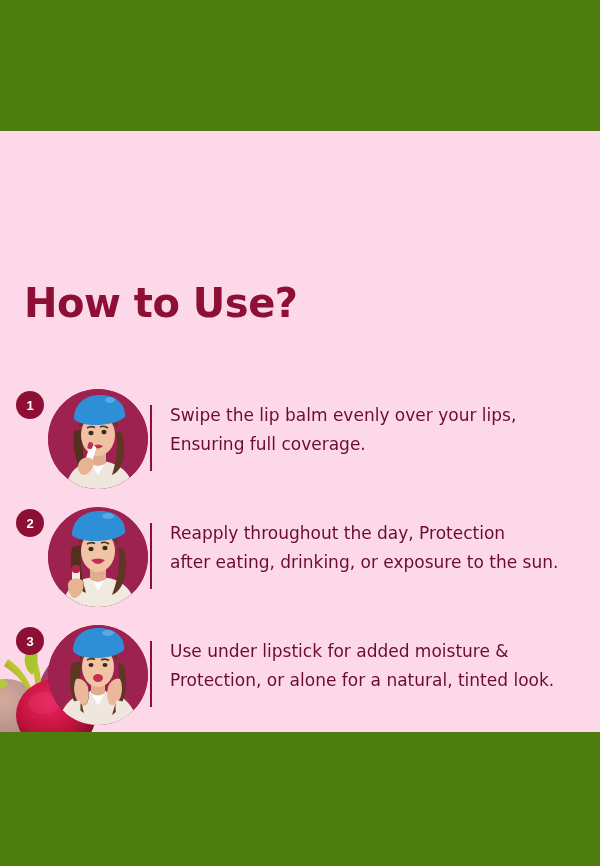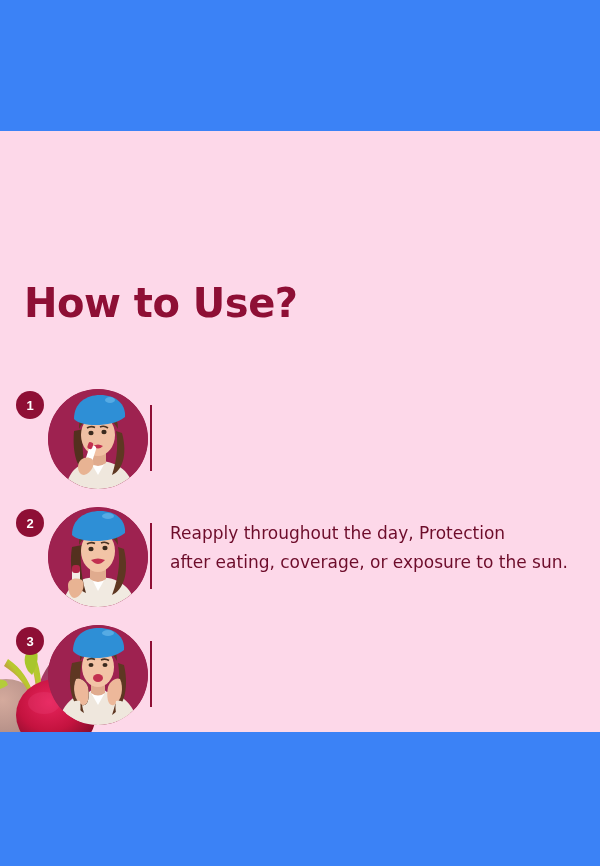--- a/index.html
+++ b/index.html
@@ -5,21 +5,21 @@
   * { margin:0; padding:0; box-sizing:border-box; }
   html, body {
     width:600px; height:866px;
     background:#ffffff;
     font-family:"Liberation Sans", sans-serif;
     overflow:hidden;
   }
   #page {
     position:relative;
     width:600px; height:866px;
-    background:#3b82f6;
+    background:#4d7c0f;
   }
   
   .panel {
     position:absolute;
     left:0; top:131px;
     width:600px; height:601px;
     background:#fdd8e9;
     overflow:hidden;
   }
   
@@ -172,20 +172,24 @@
 
               <path d="M45 57 q5 -3 10 0 q-5 5 -10 0 z" fill="#c2304f"></path>
 
               <rect x="39" y="56" width="7" height="20" rx="3" transform="rotate(18 42 66)" fill="#ffffff"></rect>
               <rect x="40" y="53" width="5" height="7" rx="2" transform="rotate(18 42 56)" fill="#c2304f"></rect>
               <path d="M30 78 C 30 70, 38 66, 44 70 C 48 74, 44 84, 36 86 C 32 86, 30 82, 30 78 Z" fill="#e8b393"></path>
             </g>
           </svg>
         </div>
         <div class="divider"></div>
+        <div class="step-text">
+          <span>Swipe the lip balm evenly over your lips,</span>
+          <span class="l2">Ensuring full coverage.</span>
+        </div>
       </div>
 
       <div class="step">
         <div class="badge">2</div>
         <div class="photo">
           <svg viewBox="0 0 100 100">
             <circle cx="50" cy="50" r="50" fill="#9e2250"></circle>
             <g>
               <path d="M14 100 C 18 78, 32 70, 50 70 C 68 70, 84 78, 88 100 Z" fill="#f1eae1"></path>
               <path d="M43 70 L50 84 L58 70 L53 68 L47 68 Z" fill="#ffffff"></path>
@@ -205,21 +209,21 @@
 
               <rect x="24" y="62" width="8" height="22" rx="3" fill="#f3eae6"></rect>
               <rect x="24" y="58" width="8" height="8" rx="3" fill="#b02347"></rect>
               <path d="M20 78 C 20 72, 28 70, 34 73 C 38 78, 34 90, 26 91 C 22 90, 20 84, 20 78 Z" fill="#e8b393"></path>
             </g>
           </svg>
         </div>
         <div class="divider"></div>
         <div class="step-text">
           <span>Reapply throughout the day, Protection</span>
-          <span class="l2">after eating, coverage, or exposure to the sun.</span>
+          <span class="l2">after eating, drinking, or exposure to the sun.</span>
         </div>
       </div>
 
       <div class="step">
         <div class="badge">3</div>
         <div class="photo">
           <svg viewBox="0 0 100 100">
             <circle cx="50" cy="50" r="50" fill="#9e2250"></circle>
             <g>
               <path d="M10 100 C 14 76, 30 66, 50 66 C 70 66, 86 76, 90 100 Z" fill="#efe7dd"></path>
@@ -241,17 +245,21 @@
               <path d="M28 54 C 24 62, 26 76, 34 80 C 40 82, 42 72, 40 62 C 38 56, 32 52, 28 54 Z" fill="#edb furthermore"></path>
               <path d="M28 54 C 24 62, 26 76, 34 80 C 40 82, 42 72, 40 62 C 38 56, 32 52, 28 54 Z" fill="#edb89a"></path>
               <path d="M72 54 C 76 62, 74 76, 66 80 C 60 82, 58 72, 60 62 C 62 56, 68 52, 72 54 Z" fill="#edb89a"></path>
 
               <path d="M18 100 C 16 84, 22 74, 32 76 C 34 86, 30 96, 28 100 Z" fill="#efe7dd"></path>
               <path d="M82 100 C 84 84, 78 74, 68 76 C 66 86, 70 96, 72 100 Z" fill="#efe7dd"></path>
             </g>
           </svg>
         </div>
         <div class="divider"></div>
+        <div class="step-text">
+          <span>Use under lipstick for added moisture &amp;</span>
+          <span class="l2">Protection, or alone for a natural, tinted look.</span>
+        </div>
       </div>
 
     </div>
   </div>
 </div>
 
 </body></html>

